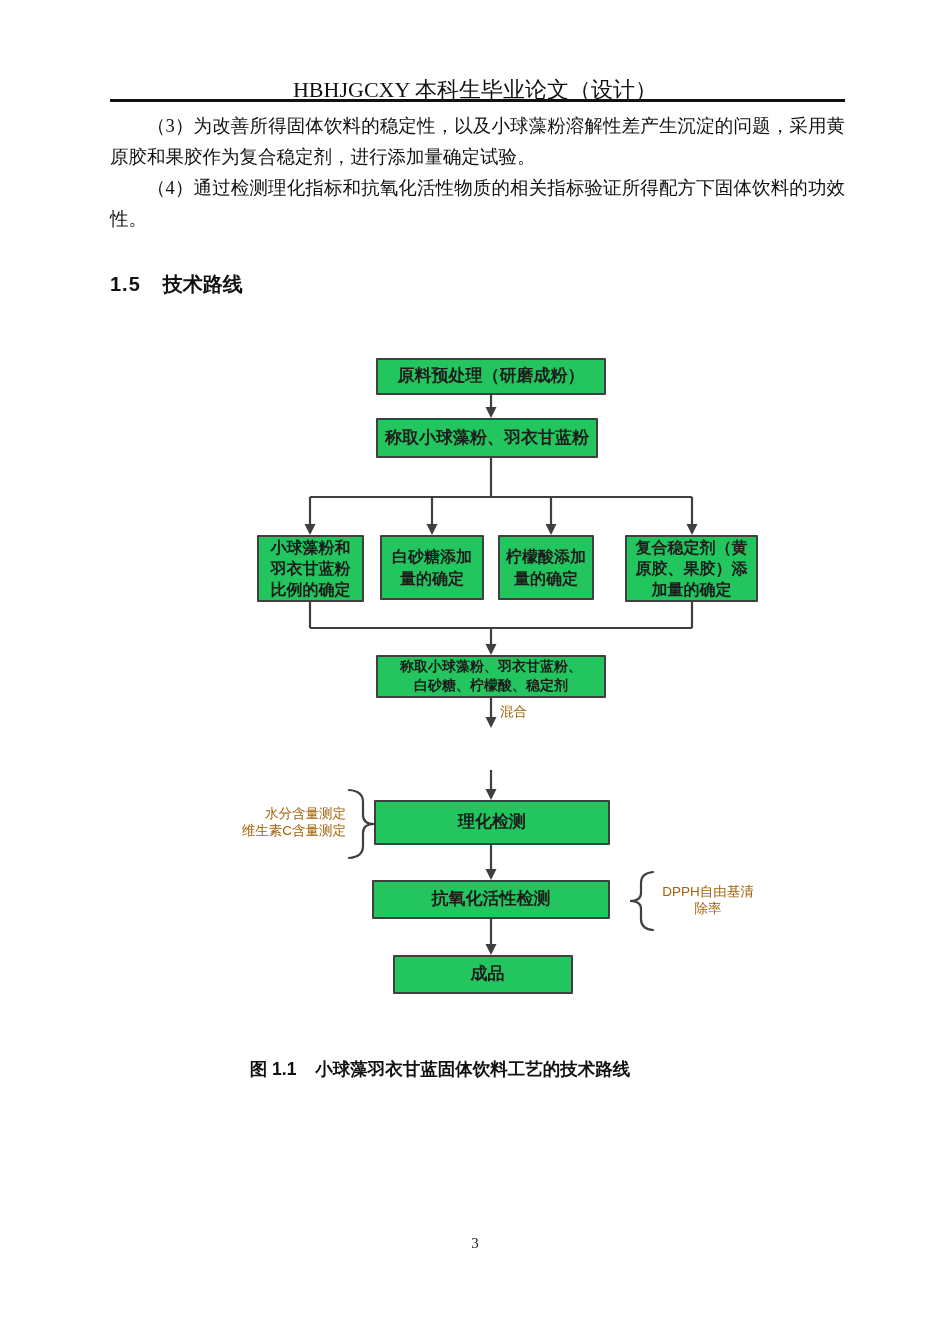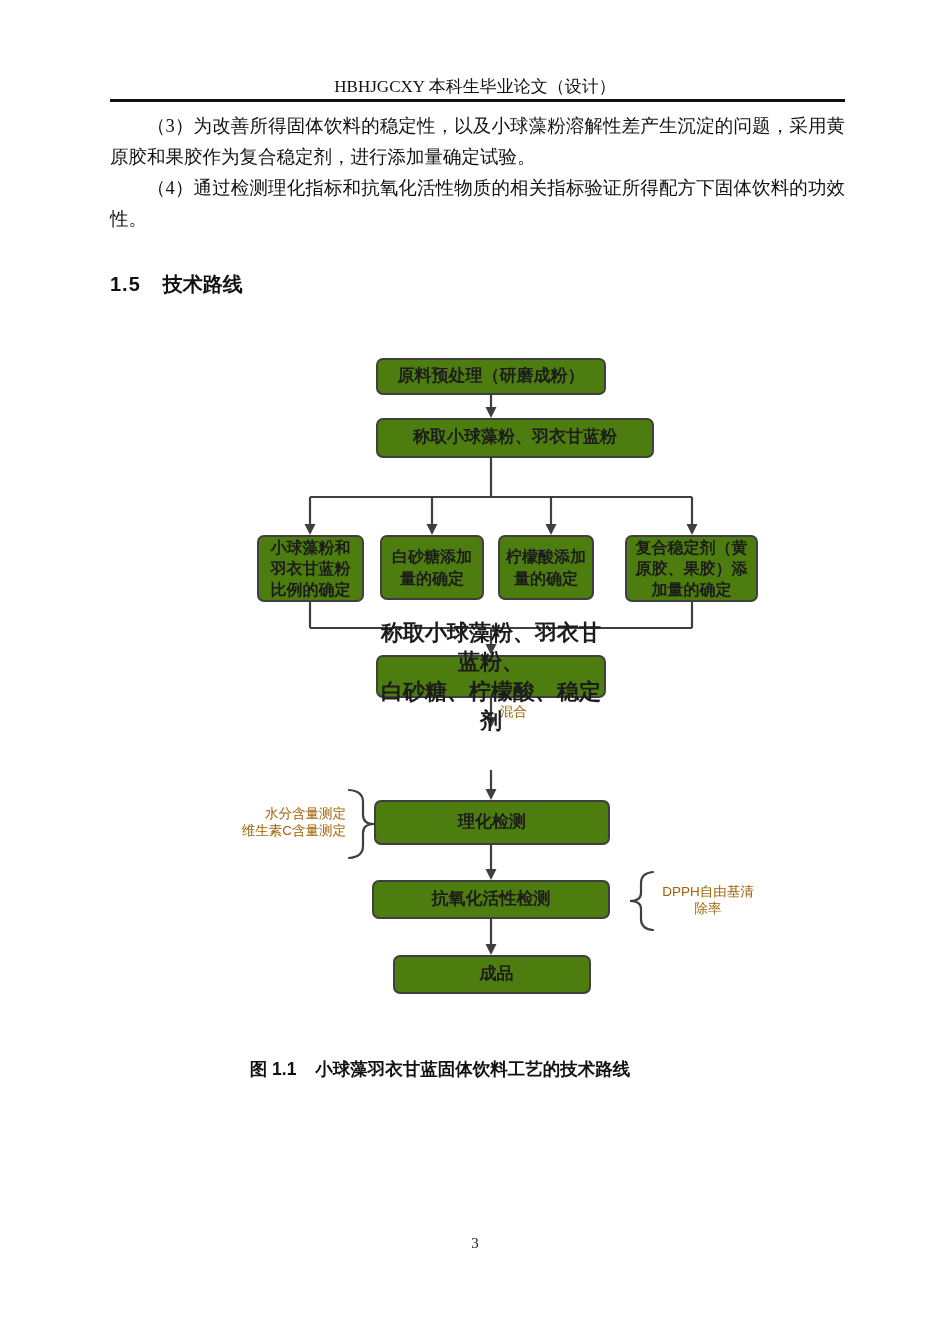--- a/index.html
+++ b/index.html
@@ -7,21 +7,21 @@
     position:relative;
     width:950px;height:1344px;
     background:#ffffff;
     overflow:hidden;
     font-family:"Liberation Serif","DejaVu Serif",serif;
     color:#1a1a1a;
   }
   
   .running-head{
     position:absolute;top:75px;left:0;width:950px;
-    text-align:center;font-size:17px;color:#111;
+    text-align:center;font-size:22px;color:#111;
   }
   .header-rule{
     position:absolute;top:99px;left:110px;width:735px;height:3px;
     background:#111;
   }
   
   .body-text{
     position:absolute;top:111px;left:110px;width:735px;
     font-size:18.5px;line-height:31px;text-align:justify;color:#111;
   }
@@ -31,28 +31,28 @@
     position:absolute;top:271px;left:110px;
     font-family:"Liberation Sans","DejaVu Sans",sans-serif;
     font-weight:bold;font-size:20px;color:#111;
     display:flex;align-items:baseline;
   }
   .section-heading .num{margin-right:22px;letter-spacing:1px;}
   
   .chart-svg{position:absolute;top:0;left:0;pointer-events:none;}
   .flow-node{
     position:absolute;box-sizing:border-box;
-    background:#4d7c0f;border:2.5px solid #3f3f3f;border-radius:7px;
+    background:#22c55e;border:2.5px solid #3f3f3f;border-radius:1px;
     display:flex;align-items:center;justify-content:center;
     text-align:center;font-weight:bold;font-size:17px;color:#1c1c1c;
     line-height:1.32;white-space:pre-line;
     font-family:"Liberation Serif","DejaVu Serif",serif;
   }
   .flow-node.small{font-size:16px;}
-  .flow-node.two-line{font-size:22px;}
+  .flow-node.two-line{font-size:14px;}
   .flow-note{
     position:absolute;
     font-family:"Liberation Sans","DejaVu Sans",sans-serif;
     font-size:13.5px;line-height:16.5px;color:#a16207;
     white-space:pre-line;
   }
   .note-left{left:238px;top:806px;width:108px;text-align:right;}
   .note-right{left:652px;top:884px;width:112px;text-align:center;}
   .note-mix{left:500px;top:704px;}
   
@@ -122,21 +122,21 @@
       <polygon points="485.5,644 496.5,644 491,655"></polygon>
       <polygon points="485.5,717 496.5,717 491,728"></polygon>
       <polygon points="485.5,789 496.5,789 491,800"></polygon>
       <polygon points="485.5,869 496.5,869 491,880"></polygon>
       <polygon points="485.5,944 496.5,944 491,955"></polygon>
     </g>
   </svg>
 
   <div class="flow-node" style="left:376px;top:358px;width:230px;height:37px;">原料预处理（研磨成粉）</div>
 
-  <div class="flow-node" style="left:376px;top:418px;width:278px;height:40px;font-family:Liberation Mono, monospace;">称取小球藻粉、羽衣甘蓝粉</div>
+  <div class="flow-node" style="left:376px;top:418px;width:222px;height:40px;">称取小球藻粉、羽衣甘蓝粉</div>
 
   <div class="flow-node small" style="left:257px;top:535px;width:107px;height:67px;">小球藻粉和
 羽衣甘蓝粉
 比例的确定</div>
 
   <div class="flow-node small" style="left:380px;top:535px;width:104px;height:65px;">白砂糖添加
 量的确定</div>
 
   <div class="flow-node small" style="left:498px;top:535px;width:96px;height:65px;">柠檬酸添加
 量的确定</div>
@@ -146,21 +146,21 @@
 加量的确定</div>
 
   <div class="flow-node two-line" style="left:376px;top:655px;width:230px;height:43px;">称取小球藻粉、羽衣甘蓝粉、
 白砂糖、柠檬酸、稳定剂</div>
 
 
   <div class="flow-node" style="left:372px;top:880px;width:238px;height:39px;">抗氧化活性检测</div>
 
   <div class="flow-node" style="left:374px;top:800px;width:236px;height:45px;">理化检测</div>
 
-  <div class="flow-node" style="left:393px;top:955px;width:198px;height:39px;padding-left:9px;">成品</div>
+  <div class="flow-node" style="left:393px;top:955px;width:180px;height:39px;padding-left:9px;">成品</div>
 
   <div class="flow-note note-mix">混合</div>
   <div class="flow-note note-left">水分含量测定
 维生素C含量测定</div>
   <div class="flow-note note-right">DPPH自由基清
 除率</div>
 
   <div class="figure-caption">
     <span class="fig-num">图 1.1</span>
     <span>小球藻羽衣甘蓝固体饮料工艺的技术路线</span>

